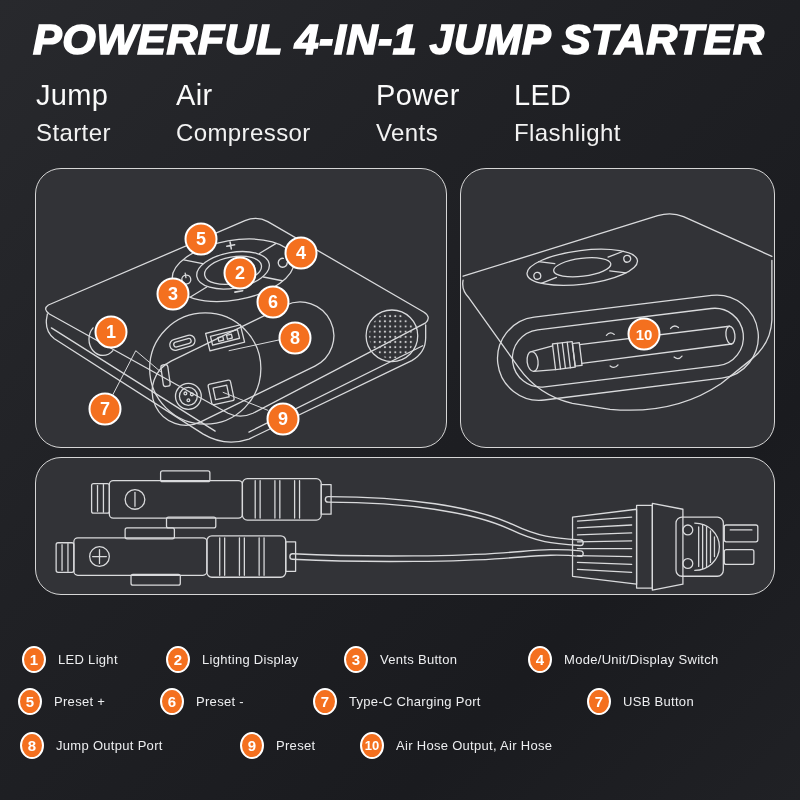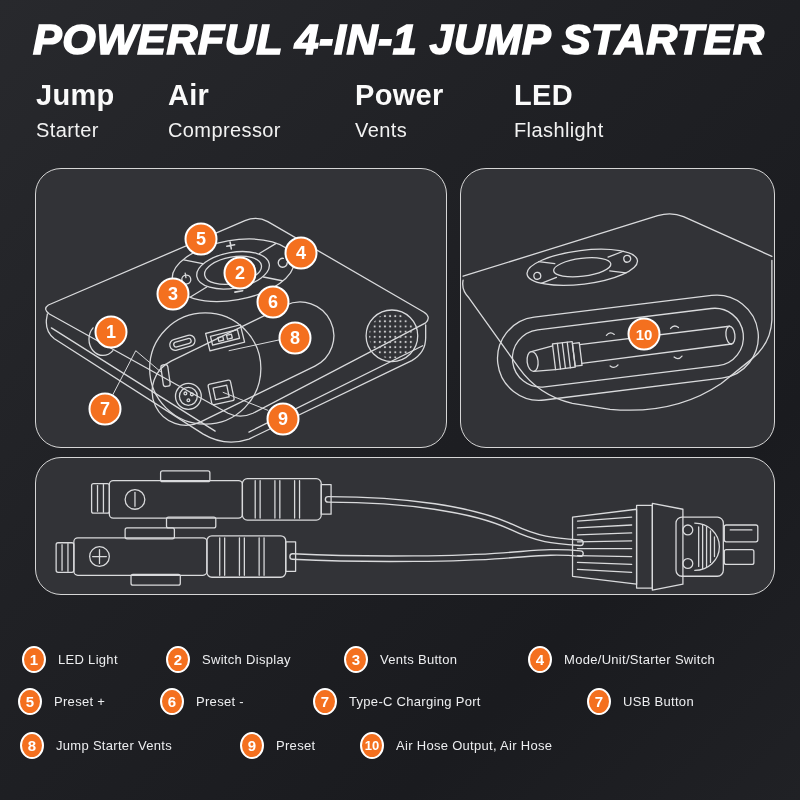--- a/index.html
+++ b/index.html
@@ -7,22 +7,22 @@
     position:relative;width:800px;height:800px;overflow:hidden;
     background:linear-gradient(135deg,#28292d 0%,#202125 38%,#1a1b1f 75%,#202125 100%);
     font-family:"Liberation Sans",sans-serif;color:#fff;
   }
   .title{
     position:absolute;left:33px;top:18px;width:760px;
     font-size:43px;line-height:1;font-weight:700;font-style:italic;
     letter-spacing:.5px;color:#ffffff;-webkit-text-stroke:1.6px #ffffff;white-space:nowrap;
   }
   .feature{position:absolute;top:79px;}
-  .f-name{font-size:29px;font-weight:700;letter-spacing:.3px;color:#fafafa;}
-  .f-sub{font-size:20px;font-weight:400;margin-top:7px;color:#f2f2f2;letter-spacing:.4px;}
+  .f-name{font-size:29px;font-weight:400;letter-spacing:.3px;color:#fafafa;}
+  .f-sub{font-size:24px;font-weight:400;margin-top:7px;color:#f2f2f2;letter-spacing:.4px;}
   .panel{
     position:absolute;background:#323337;border:1.5px solid #d6d6d6;border-radius:26px;
     box-sizing:border-box;
   }
   .panel svg{position:absolute;left:0;top:0;width:100%;height:100%;}
   .panel-left{left:35px;top:168px;width:412px;height:280px;}
   .panel-right{left:460px;top:168px;width:315px;height:280px;}
   .panel-wide{left:35px;top:457px;width:740px;height:138px;}
   .badge{
     display:flex;align-items:center;justify-content:center;box-sizing:border-box;
@@ -39,25 +39,25 @@
 <body>
 
 <div class="page">
 
   <div class="title">POWERFUL 4-IN-1 JUMP STARTER</div>
 
   <div class="feature" style="left:36px">
     <div class="f-name">Jump</div>
     <div class="f-sub">Starter</div>
   </div>
-  <div class="feature" style="left:168px">
+  <div class="feature" style="left:176px">
     <div class="f-name">Air</div>
     <div class="f-sub">Compressor</div>
   </div>
-  <div class="feature" style="left:355px">
+  <div class="feature" style="left:376px">
     <div class="f-name">Power</div>
     <div class="f-sub">Vents</div>
   </div>
   <div class="feature" style="left:514px">
     <div class="f-name">LED</div>
     <div class="f-sub">Flashlight</div>
   </div>
 
   <div class="panel panel-left">
     <svg viewBox="0 0 412 280">
@@ -258,49 +258,49 @@
     </svg>
   </div>
 
   <div>
     <div class="legend-item" style="left:22px;top:646px">
       <span class="badge sm">1</span>
       <span class="legend-label">LED Light</span>
     </div>
     <div class="legend-item" style="left:166px;top:646px">
       <span class="badge sm">2</span>
-      <span class="legend-label">Switch Display</span>
+      <span class="legend-label">Lighting Display</span>
     </div>
     <div class="legend-item" style="left:344px;top:646px">
       <span class="badge sm">3</span>
       <span class="legend-label">Vents Button</span>
     </div>
     <div class="legend-item" style="left:528px;top:646px">
       <span class="badge sm">4</span>
-      <span class="legend-label">Mode/Unit/Starter Switch</span>
+      <span class="legend-label">Mode/Unit/Display Switch</span>
     </div>
     <div class="legend-item" style="left:18px;top:688px">
       <span class="badge sm">5</span>
       <span class="legend-label">Preset +</span>
     </div>
     <div class="legend-item" style="left:160px;top:688px">
       <span class="badge sm">6</span>
       <span class="legend-label">Preset -</span>
     </div>
     <div class="legend-item" style="left:313px;top:688px">
       <span class="badge sm">7</span>
       <span class="legend-label">Type-C Charging Port</span>
     </div>
     <div class="legend-item" style="left:587px;top:688px">
       <span class="badge sm">7</span>
       <span class="legend-label">USB Button</span>
     </div>
     <div class="legend-item" style="left:20px;top:732px">
       <span class="badge sm">8</span>
-      <span class="legend-label">Jump Starter Vents</span>
+      <span class="legend-label">Jump Output Port</span>
     </div>
     <div class="legend-item" style="left:240px;top:732px">
       <span class="badge sm">9</span>
       <span class="legend-label">Preset</span>
     </div>
     <div class="legend-item" style="left:360px;top:732px">
       <span class="badge sm two">10</span>
       <span class="legend-label">Air Hose Output, Air Hose</span>
     </div>
   </div>

